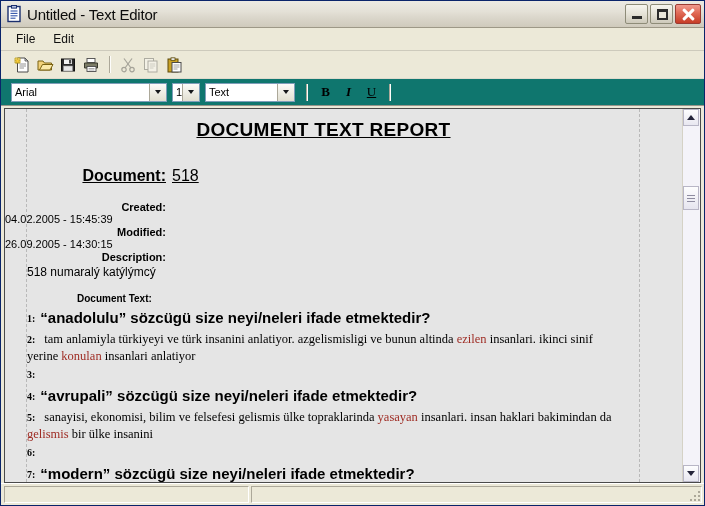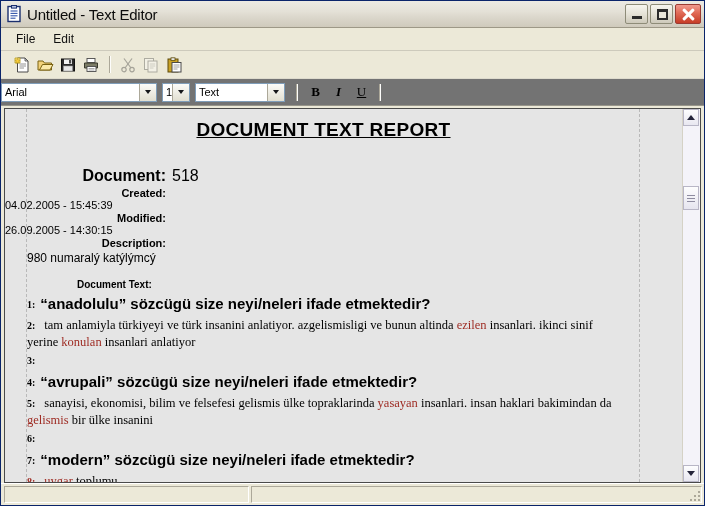--- a/index.html
+++ b/index.html
@@ -84,23 +84,23 @@
   
   .toolbar {
     flex: 0 0 28px; height: 28px;
     background: #ece9d8;
     display: flex; align-items: center;
     padding-left: 10px; box-sizing: border-box;
     border-bottom: 1px solid #dedbcd;
   }
   .toolbar2 {
     flex: 0 0 27px; height: 27px;
-    background: #737373;
+    background: #0f766e;
     display: flex; align-items: center;
-    box-sizing: border-box;
+    padding-left: 10px; box-sizing: border-box;
     border-bottom: 1px solid #97958a;
   }
   .tb-btn {
     width: 23px; height: 22px;
     display: flex; align-items: center; justify-content: center;
     position: relative;
   }
   .tb-sep { width: 1px; height: 17px; background: #aca899;
             margin: 0 6px; border-right: 1px solid #fdfdfb; }
 
@@ -184,21 +184,21 @@
     font-family: "Liberation Sans", sans-serif;
     font-weight: bold;
     padding-right: 6px;
     box-sizing: border-box;
   }
   .meta-val { font-family: "Liberation Sans", sans-serif; }
   .row-doc .meta-lbl { font-size: 16px; }
   .row-doc .meta-val { font-size: 16px; }
   .row-sm .meta-lbl { font-size: 11px; }
   .row-sm .meta-val { font-size: 11px; }
-  .row-doc { margin-bottom: 2px; }
+  .row-doc { margin-bottom: 16px; text-decoration: underline; }
   .row-sm { margin-bottom: 1px; flex-direction: column; }
 
   .desc-text {
     font-family: "Liberation Sans", sans-serif;
     font-size: 12px;
     margin-left: 22px;
     margin-top: 2px;
   }
   .dt-label {
     font-family: "Liberation Sans", sans-serif;
@@ -480,21 +480,21 @@
           <div class="meta-row row-sm">
             <span class="meta-lbl">Modified:</span>
             <span class="meta-val">26.09.2005 - 14:30:15</span>
           </div>
           <div class="meta-row row-sm">
             <span class="meta-lbl">Description:</span>
             <span class="meta-val"></span>
           </div>
         </div>
 
-        <div class="desc-text">980 numaralý katýlýmcý</div>
+        <div class="desc-text">518 numaralý katýlýmcý</div>
 
         <div class="dt-label">Document Text:</div>
 
         <div class="lines" id="lines-host">
             <div class="line q"><span class="ln-num">1:</span><span class="body"><span>“anadolulu” sözcügü size neyi/neleri ifade etmektedir?</span></span></div>
             <div class="line a"><span class="ln-num">2:</span><span class="body"><span>tam anlamiyla türkiyeyi ve türk insanini anlatiyor. azgelismisligi ve bunun altinda </span><span class="hl">ezilen</span><span> insanlari. ikinci sinif yerine </span><span class="hl">konulan</span><span> insanlari anlatiyor</span></span></div>
             <div class="line e"><span class="ln-num">3:</span><span class="body"></span></div>
             <div class="line q"><span class="ln-num">4:</span><span class="body"><span>“avrupali” sözcügü size neyi/neleri ifade etmektedir?</span></span></div>
             <div class="line a"><span class="ln-num">5:</span><span class="body"><span>sanayisi, ekonomisi, bilim ve felsefesi gelismis ülke topraklarinda </span><span class="hl">yasayan</span><span> insanlari. insan haklari bakimindan da </span><span class="hl">gelismis</span><span> bir ülke insanini</span></span></div>
             <div class="line e"><span class="ln-num">6:</span><span class="body"></span></div>

